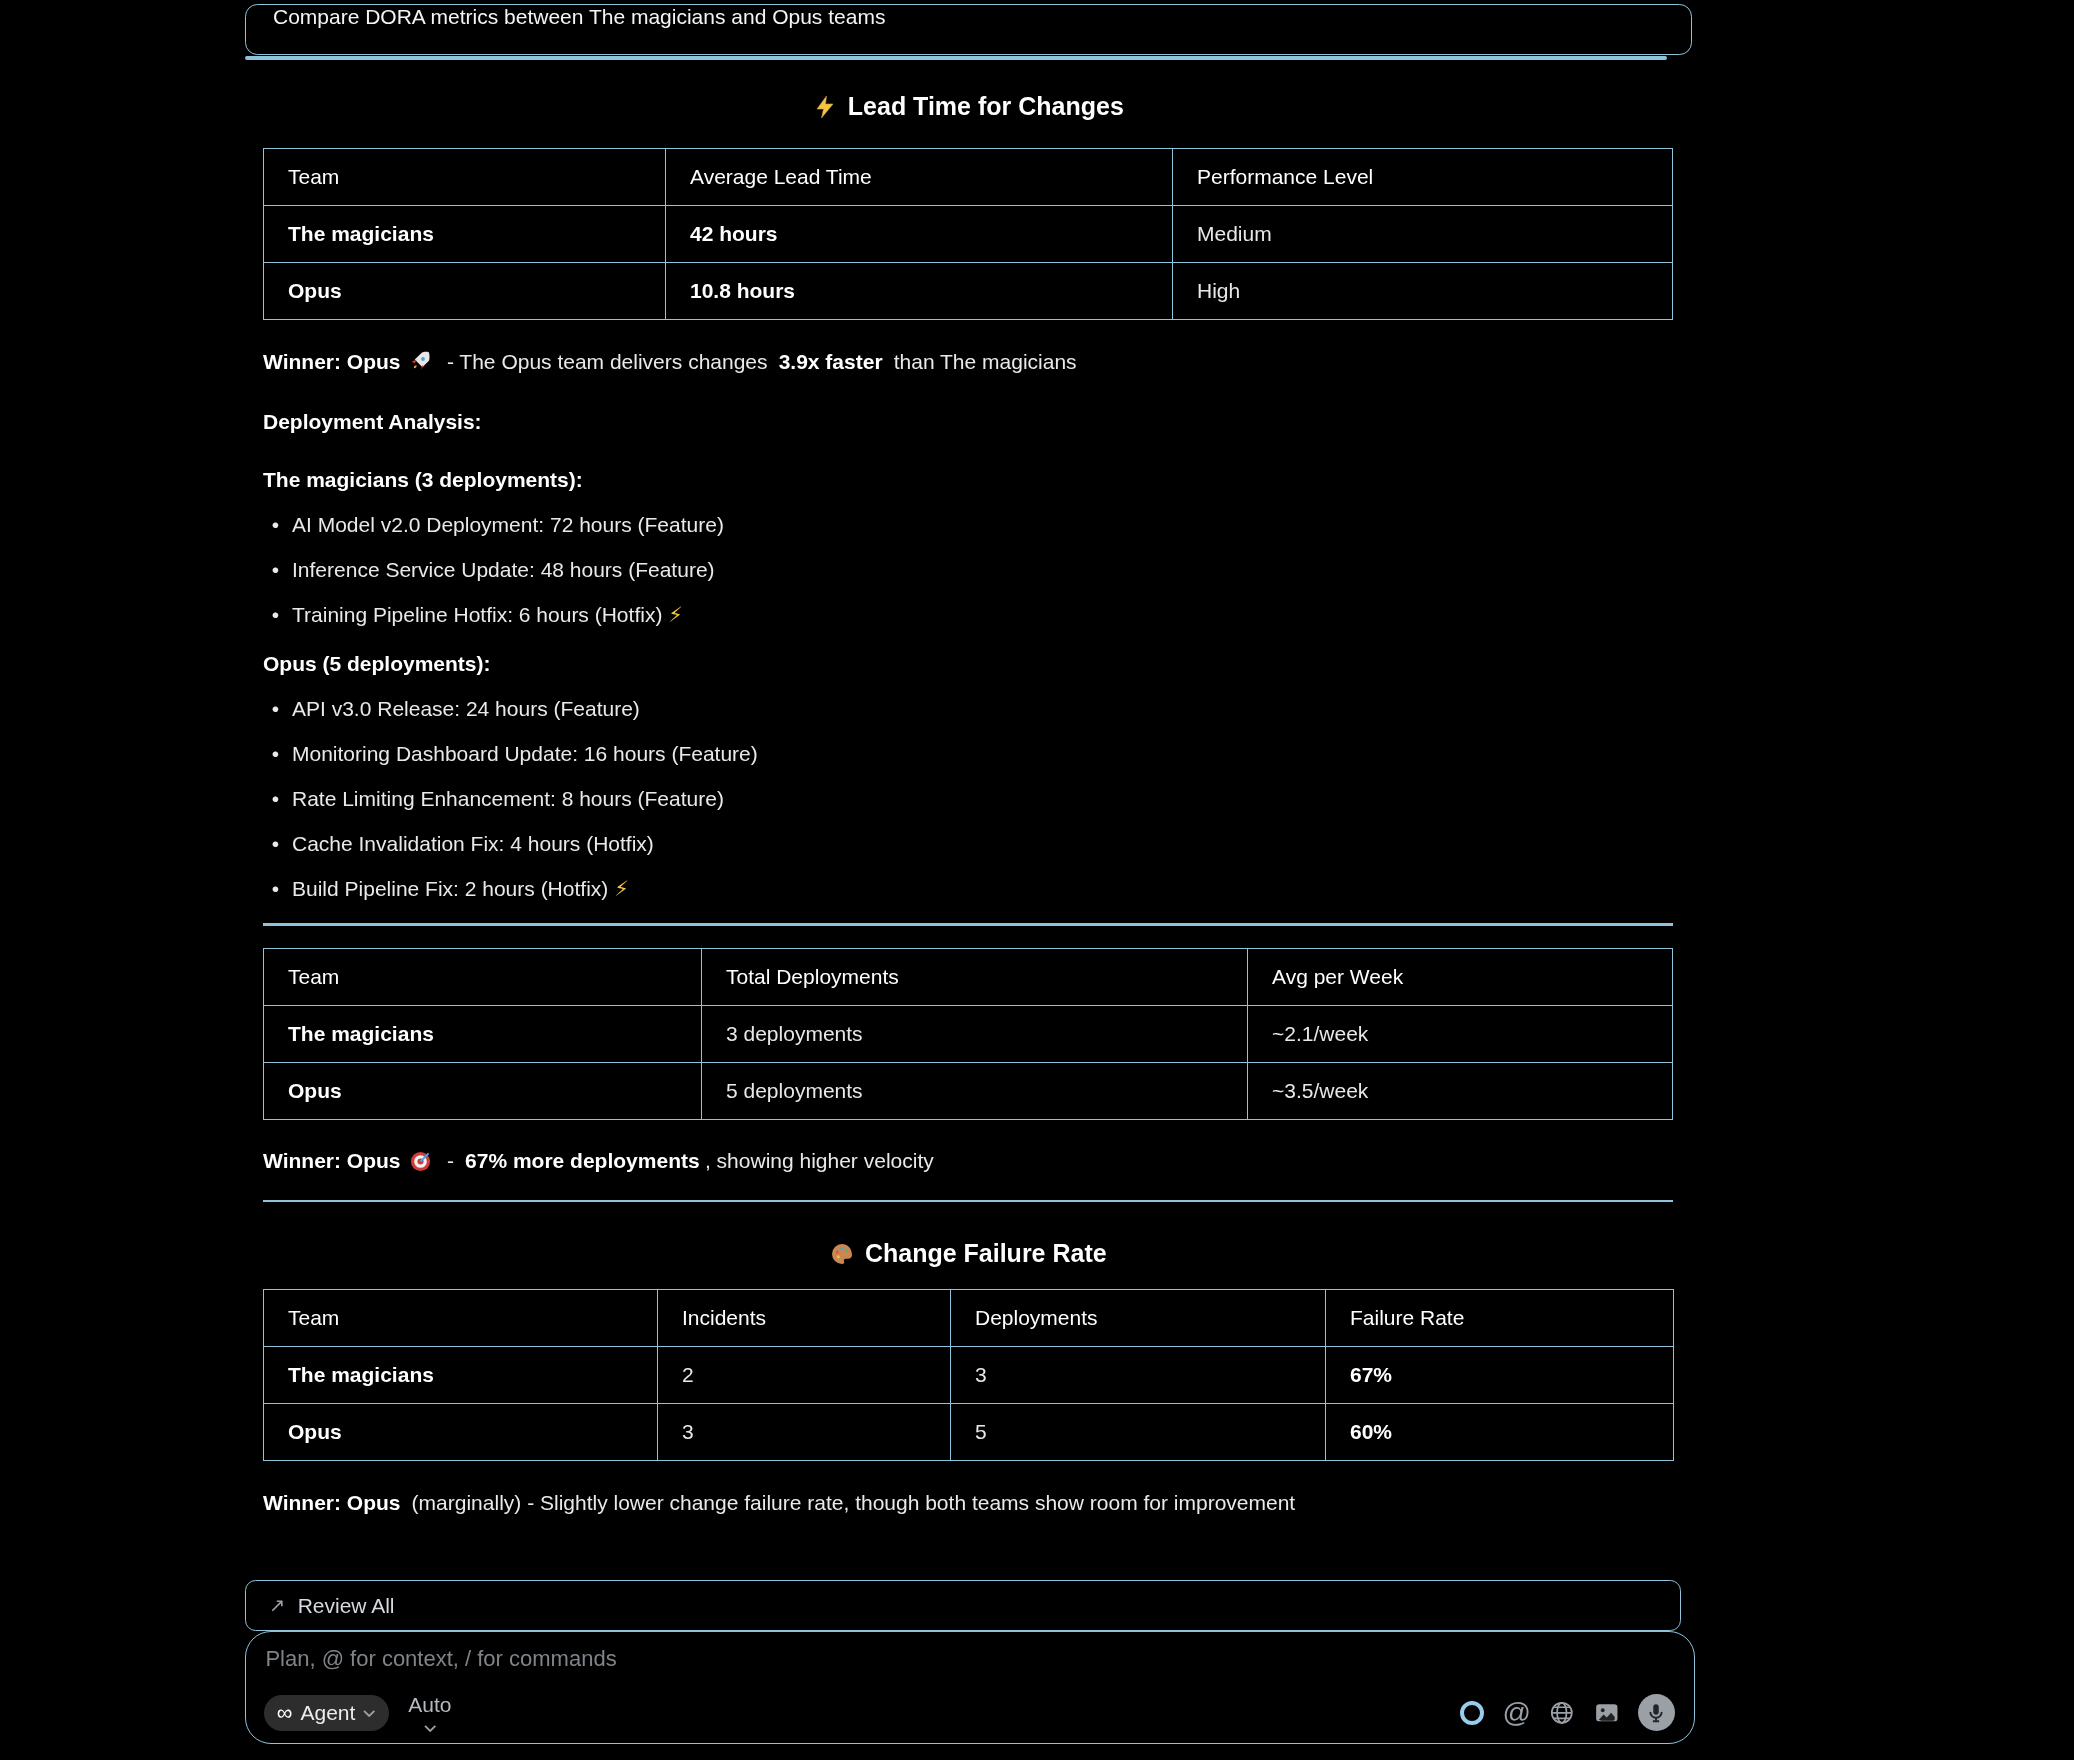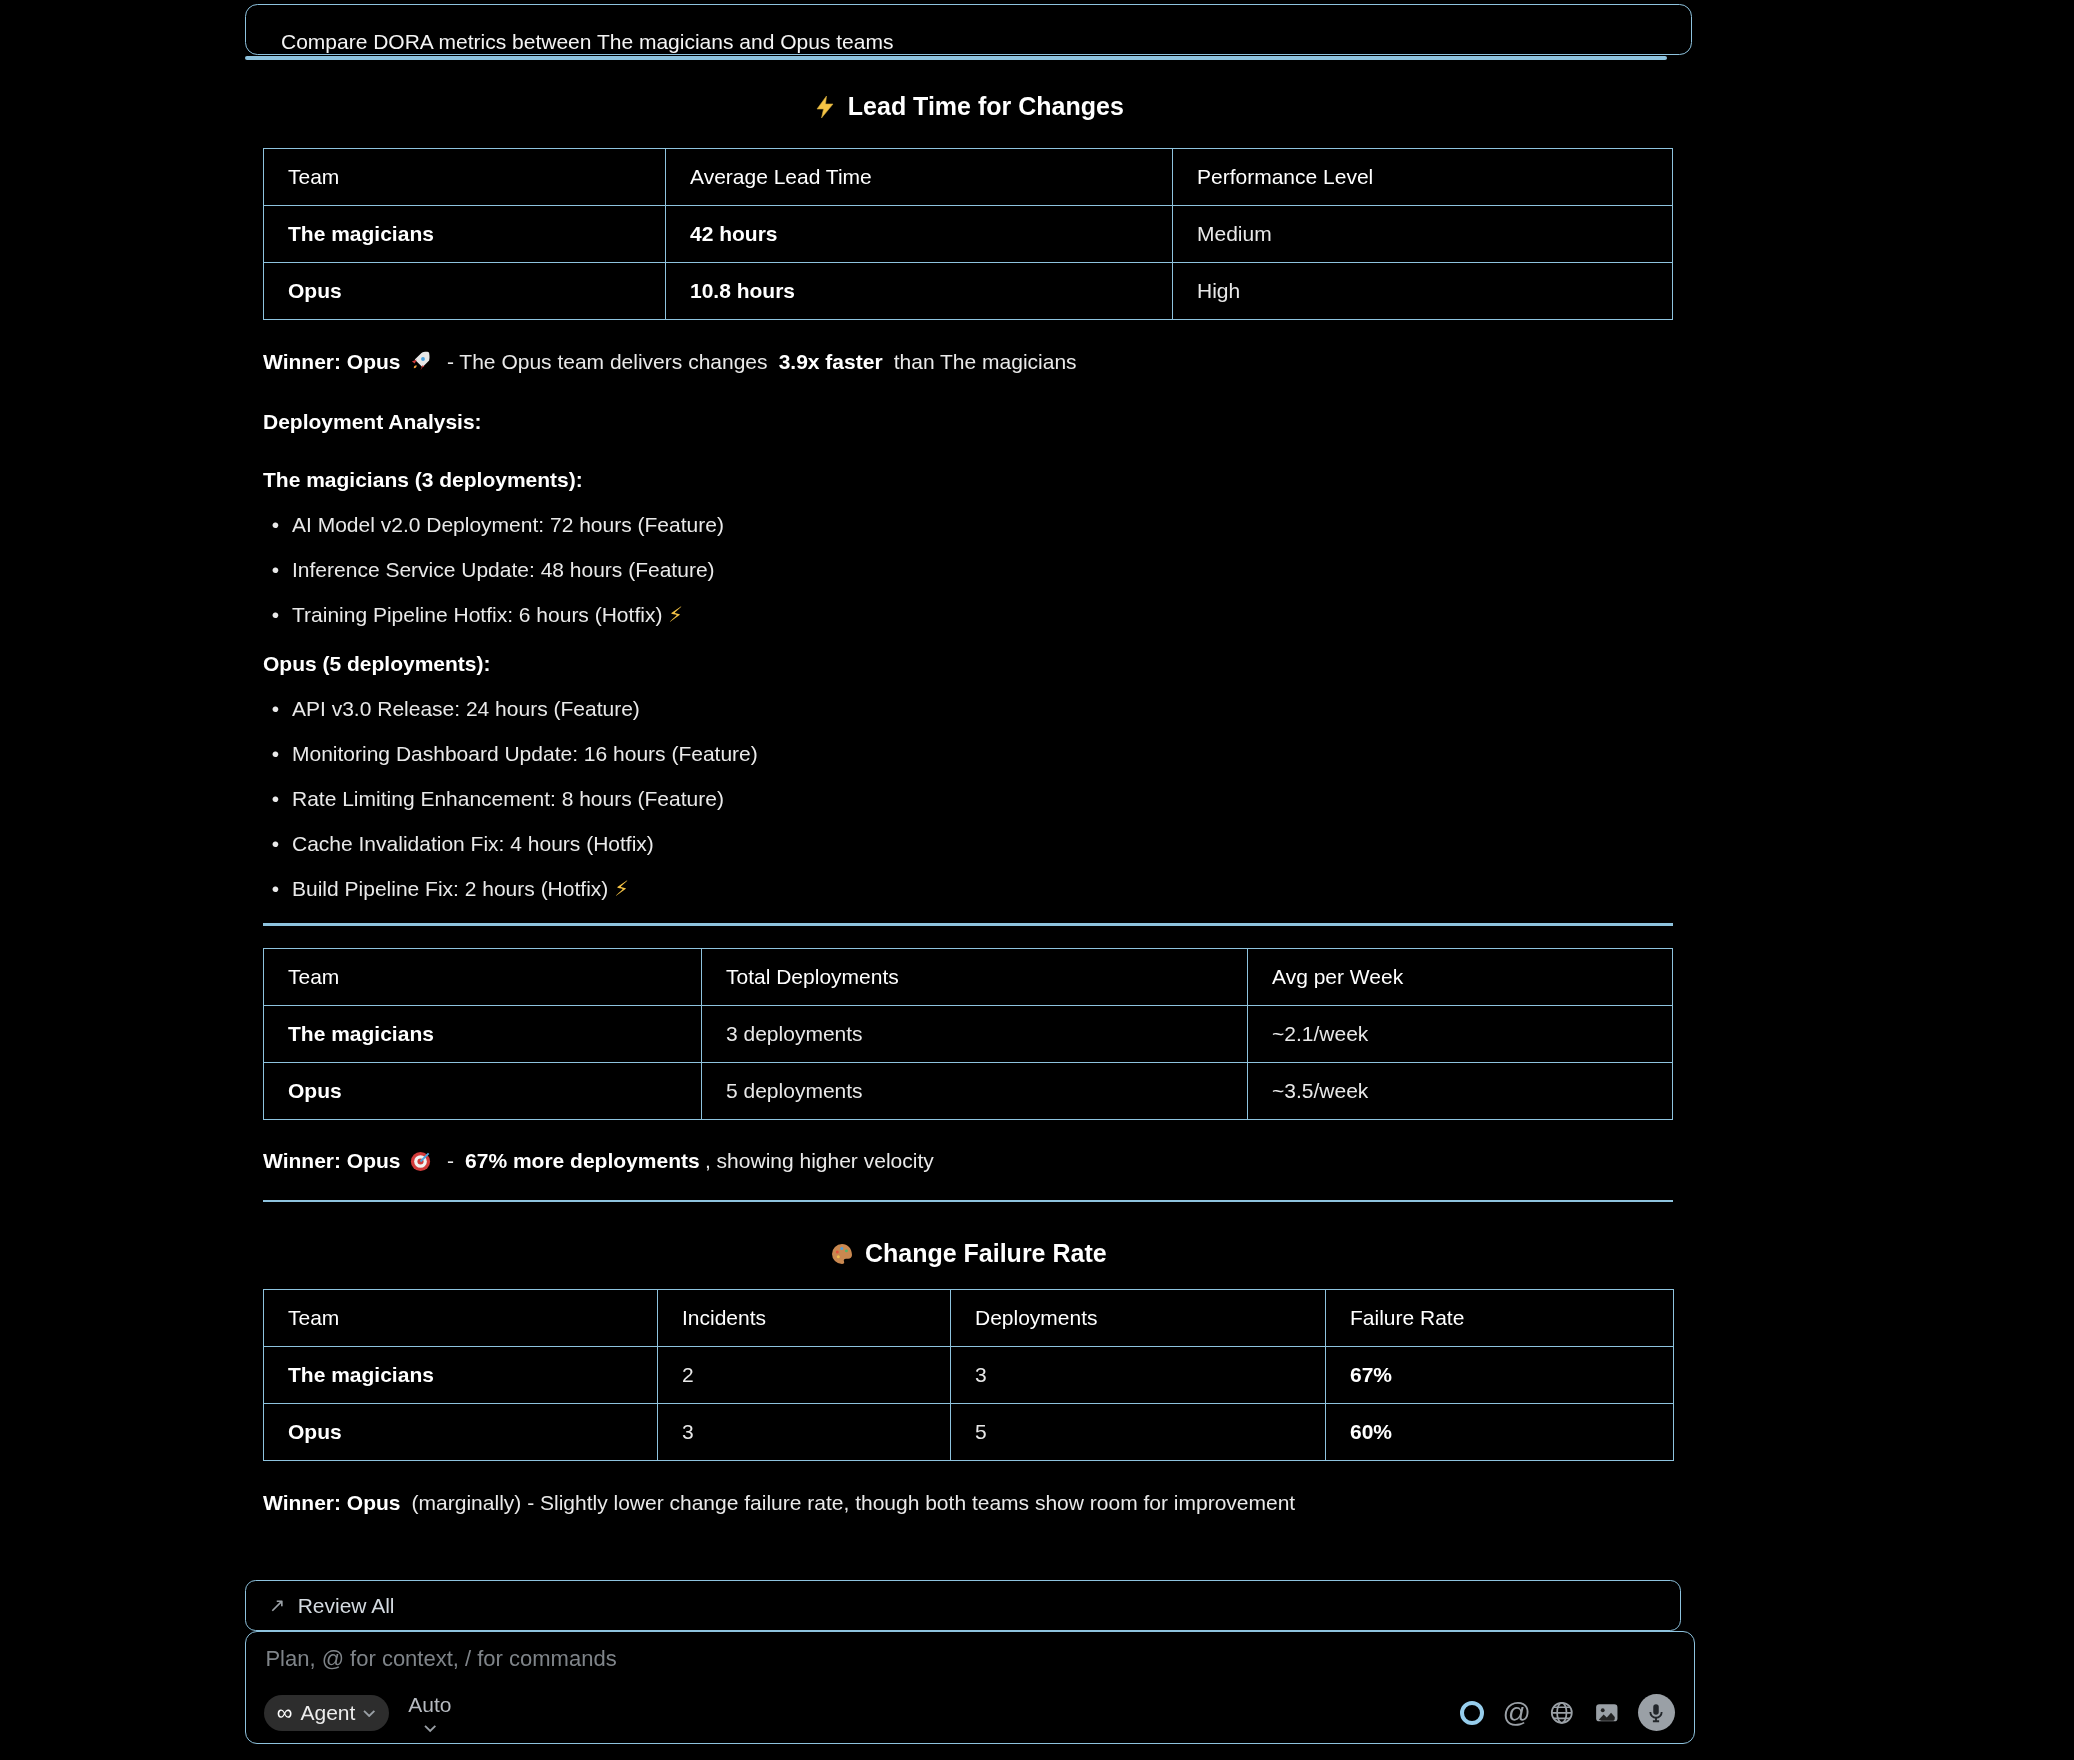--- a/index.html
+++ b/index.html
@@ -4,21 +4,21 @@
 <style>
   * { margin:0; padding:0; box-sizing:border-box; }
   html,body { width:2075px; height:1761px; background:#000; overflow:hidden;
     font-family:"Liberation Sans","DejaVu Sans",sans-serif; color:#e9e9e9; }
   .b { font-weight:bold; color:#fff; }
   .bolt { color:#f6c445; }
 
   
   .bubble { position:absolute; left:245px; top:3.5px; width:1447px; height:51px;
     border:1.8px solid #8ec3de; border-radius:12.4px; background:#000;
-    display:flex; align-items:flex-end; padding:0 35px; font-size:21px; color:#f4f4f4; }
+    display:flex; align-items:flex-start; padding:0 27px; font-size:21px; color:#f4f4f4; }
   .top-line { position:absolute; left:245px; top:56px; width:1422px; height:4.4px;
     background:#8ec3de; border-radius:2.6px; }
 
   
   #content { position:absolute; left:263px; top:0; width:1410px; }
   h3.sec { display:flex; align-items:center; gap:10.6px; font-size:25px; color:#fff; font-weight:bold;justify-content:center; }
   h3.sec .ico { display:inline-flex; width:25px; height:25px; align-items:center; justify-content:center; }
   #sec1-title { margin-top:92px; }
 
   table.cmp { border-collapse:collapse; table-layout:fixed; width:1410px; margin-top:26.5px; font-size:21px; }
@@ -47,21 +47,21 @@
 
   
   .review-bar { position:absolute; left:245px; top:1580px; width:1436px; height:51px; z-index:5;
     border:1.8px solid #8ec3de; border-radius:10.6px; background:#000;
     display:flex; align-items:center; padding:0 23px; gap:12.4px; }
   .review-bar .arrow { font-size:19.4px; color:#9aa0a6; }
   .review-bar .lbl { font-size:21px; color:#d4dae0; }
 
   
   .composer { position:absolute; left:245px; top:1631px; width:1450px; height:113px; z-index:6;
-    border:1.8px solid #8ec3de; border-radius:12px; background:#000; }
+    border:1.8px solid #8ec3de; border-radius:26px; background:#000; }
   .composer .placeholder { position:absolute; left:19.4px; top:14px; font-size:22px; color:#7f8489; }
   .composer .bottom-row { position:absolute; left:17.6px; right:19.4px; bottom:10.6px; height:39px;
     display:flex; align-items:center; justify-content:space-between; }
   .left-controls { display:flex; align-items:center; gap:19.4px; }
   .pill { display:flex; align-items:center; gap:8px; background:#2d2d2d; border-radius:18.5px;
     height:36px; padding:0 13.2px; cursor:default; }
   .pill .inf { font-size:22px; color:#fff; line-height:1; }
   .pill .lbl { font-size:21px; color:#ececec; }
   .mode { display:flex; align-items:center; gap:7px;flex-direction:column; }
   .mode .lbl { font-size:21px; color:#b6bac0; }

